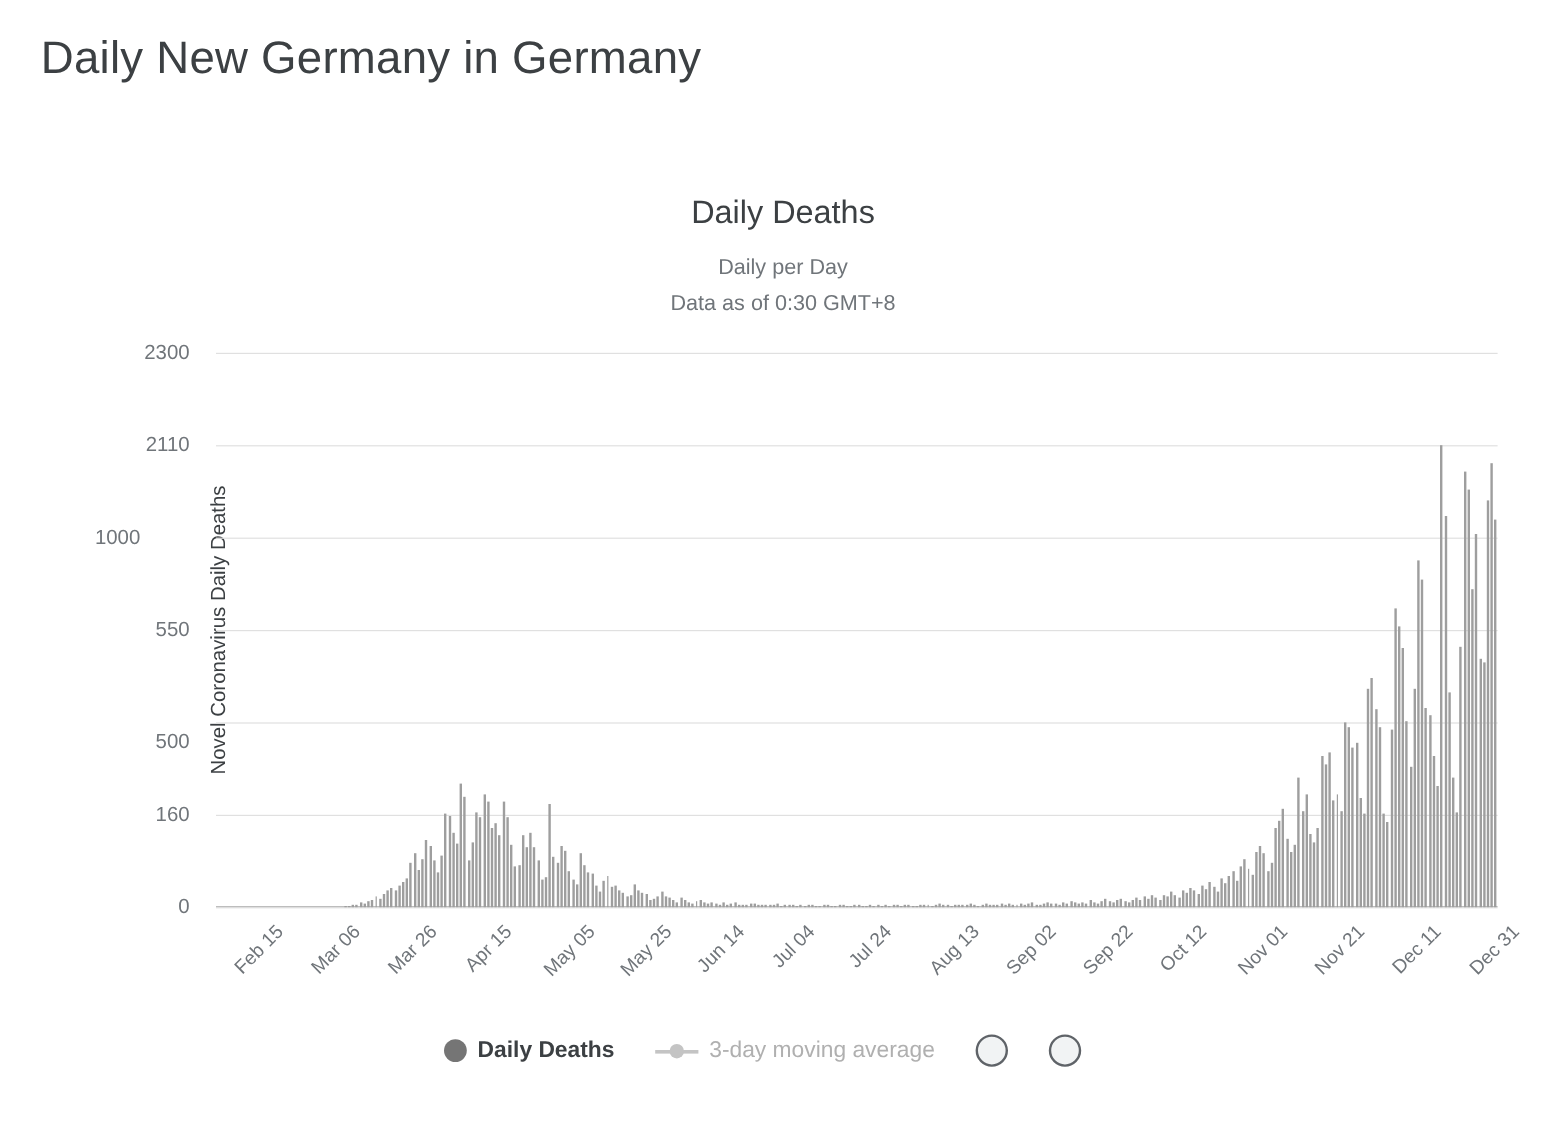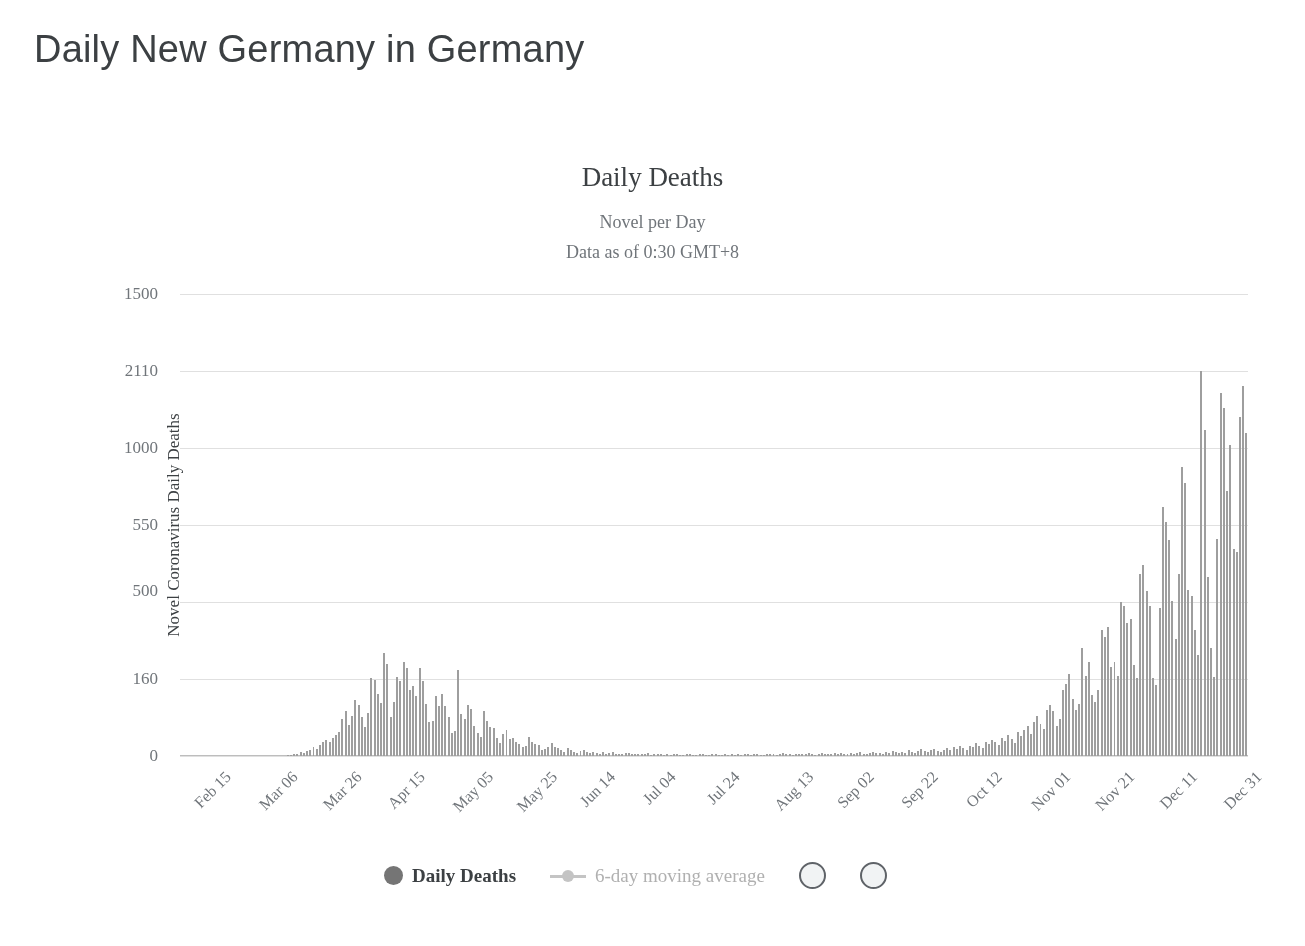--- a/index.html
+++ b/index.html
@@ -22,21 +22,20 @@
     font-weight: 400;
     color: #3c4043;
     letter-spacing: 0.2px;
   }
   #chart-area {
     position: absolute;
     left: 0;
     top: 140px;
     width: 1044px;
     height: 790px;
-    font-family: Liberation Serif, serif;
   }
   #chart-title {
     position: absolute;
     left: 0;
     top: 22px;
     width: 1305px;
     text-align: center;
     font-size: 27px;
     color: #3c4043;
   }
@@ -206,40 +205,40 @@
     box-sizing: border-box;
   }
 </style>
 </head>
 <body>
 
 <div id="page-title">Daily New Germany in Germany</div>
 
 <div id="chart-area">
   <div id="chart-title">Daily Deaths</div>
-  <div id="chart-subtitle-1">Novel per Day</div>
+  <div id="chart-subtitle-1">Daily per Day</div>
   <div id="chart-subtitle-2">Data as of 0:30 GMT+8</div>
 
   <div id="plot">
     <div id="ylabel">Novel Coronavirus Daily Deaths</div>
     <div id="grid-and-ticks">
         <div class="gridline" style="top: 462px;"></div>
         <div class="ytick" style="top: 462px;">0</div>
         <div class="gridline" style="top: 385px;"></div>
         <div class="ytick" style="top: 385px;">160</div>
         <div class="gridline" style="top: 308px;"></div>
-        <div class="ytick" style="top: 297px;">500</div>
+        <div class="ytick" style="top: 324px;">500</div>
         <div class="gridline" style="top: 231px;"></div>
         <div class="ytick" style="top: 231px;">550</div>
         <div class="gridline" style="top: 154px;"></div>
-        <div class="ytick" style="top: 154px;">1000</div>
+        <div class="ytick" style="top: 154px; text-align: center;">1000</div>
         <div class="gridline" style="top: 77px;"></div>
         <div class="ytick" style="top: 77px;">2110</div>
         <div class="gridline" style="top: 0px;"></div>
-        <div class="ytick" style="top: 0px;">1500</div>
+        <div class="ytick" style="top: 0px;">2300</div>
       </div>
     <div class="axis-line-x"></div>
     <div id="bars">
         <div class="bar" style="left: 106.768px; width: 1.99446px; height: 1px; background: rgb(158, 158, 158);"></div>
         <div class="bar" style="left: 109.985px; width: 1.99446px; height: 1px; background: rgb(158, 158, 158);"></div>
         <div class="bar" style="left: 113.202px; width: 1.99446px; height: 1.54px; background: rgb(158, 158, 158);"></div>
         <div class="bar" style="left: 116.418px; width: 1.99446px; height: 2.464px; background: rgb(158, 158, 158);"></div>
         <div class="bar" style="left: 119.635px; width: 1.99446px; height: 3.696px; background: rgb(158, 158, 158);"></div>
         <div class="bar" style="left: 122.852px; width: 1.99446px; height: 2.772px; background: rgb(158, 158, 158);"></div>
         <div class="bar" style="left: 126.069px; width: 1.99446px; height: 4.62px; background: rgb(158, 158, 158);"></div>
@@ -558,18 +557,18 @@
       <div class="xtick" style="left: 1027.01px; top: 6px;">Dec 31</div>
     </div>
 
   <div id="legend">
       <div class="legend-item">
         <span class="legend-dot"></span>
         <span class="legend-label active">Daily Deaths</span>
       </div>
       <div class="legend-item">
         <span class="legend-line"></span>
-        <span class="legend-label">6-day moving average</span>
+        <span class="legend-label">3-day moving average</span>
       </div>
       <div class="toggle"></div>
       <div class="toggle"></div>
     </div>
 </div>
 
 </body></html>

